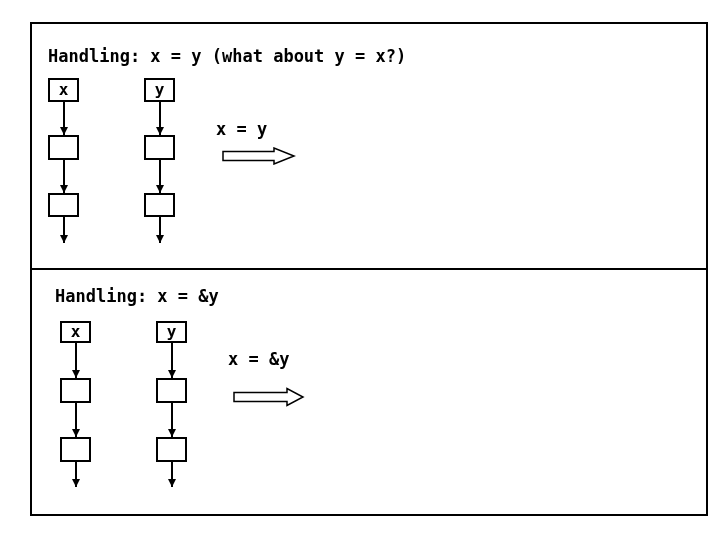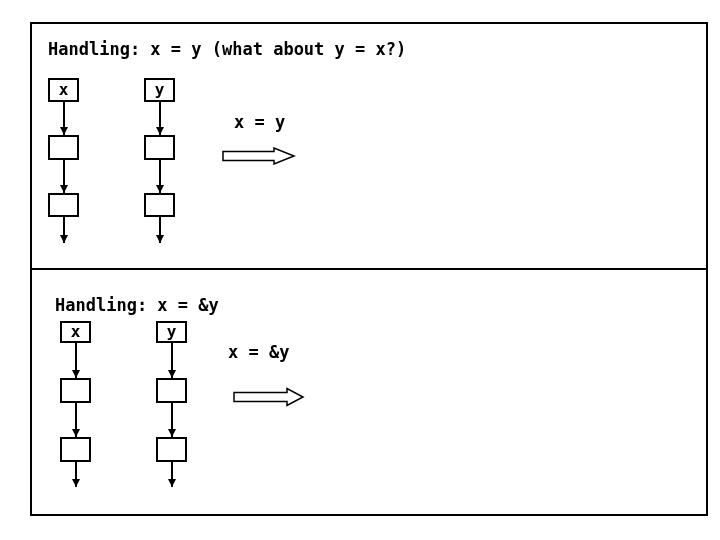--- a/index.html
+++ b/index.html
@@ -24,20 +24,21 @@
     left: 30px; top: 268px;
     width: 678px; height: 2px;
     background: #000;
   }
   .title, .eq {
     position: absolute;
     font-weight: bold;
     font-size: 17px;
     line-height: 1.15;
     white-space: pre;
+    margin-top: 7px;
   }
   .chain {
     position: absolute;
     width: 31px;
     display: flex;
     flex-direction: column;
     align-items: center;
   }
   .node {
     width: 100%;
@@ -90,29 +91,29 @@
 
     <div class="chain" style="left:144px; top:78px">
       <div class="node" style="height:24px">y</div>
       <div class="varrow" style="height:33px"></div>
       <div class="node" style="height:25px"></div>
       <div class="varrow" style="height:33px"></div>
       <div class="node" style="height:24px"></div>
       <div class="varrow" style="height:26px"></div>
     </div>
 
-    <div class="eq" style="left:234px; top:113px">x = y</div>
+    <div class="eq" style="left:216px; top:113px">x = y</div>
 
     <svg class="block-arrow" style="left:222px; top:147px" width="74" height="18" viewBox="0 0 74 18">
       <polygon points="1,4.5 52,4.5 52,1 72,9 52,17 52,13.5 1,13.5" fill="#ffffff" stroke="#000000" stroke-width="1.5"></polygon>
     </svg>
   </section>
 
   <section>
-    <div class="title" style="left:55px; top:296px">Handling: x = &amp;y</div>
+    <div class="title" style="left:55px; top:280px">Handling: x = &amp;y</div>
 
     <div class="chain" style="left:60px; top:321px">
       <div class="node" style="height:22px">x</div>
       <div class="varrow" style="height:35px"></div>
       <div class="node" style="height:25px"></div>
       <div class="varrow" style="height:34px"></div>
       <div class="node" style="height:25px"></div>
       <div class="varrow" style="height:25px"></div>
     </div>
 

